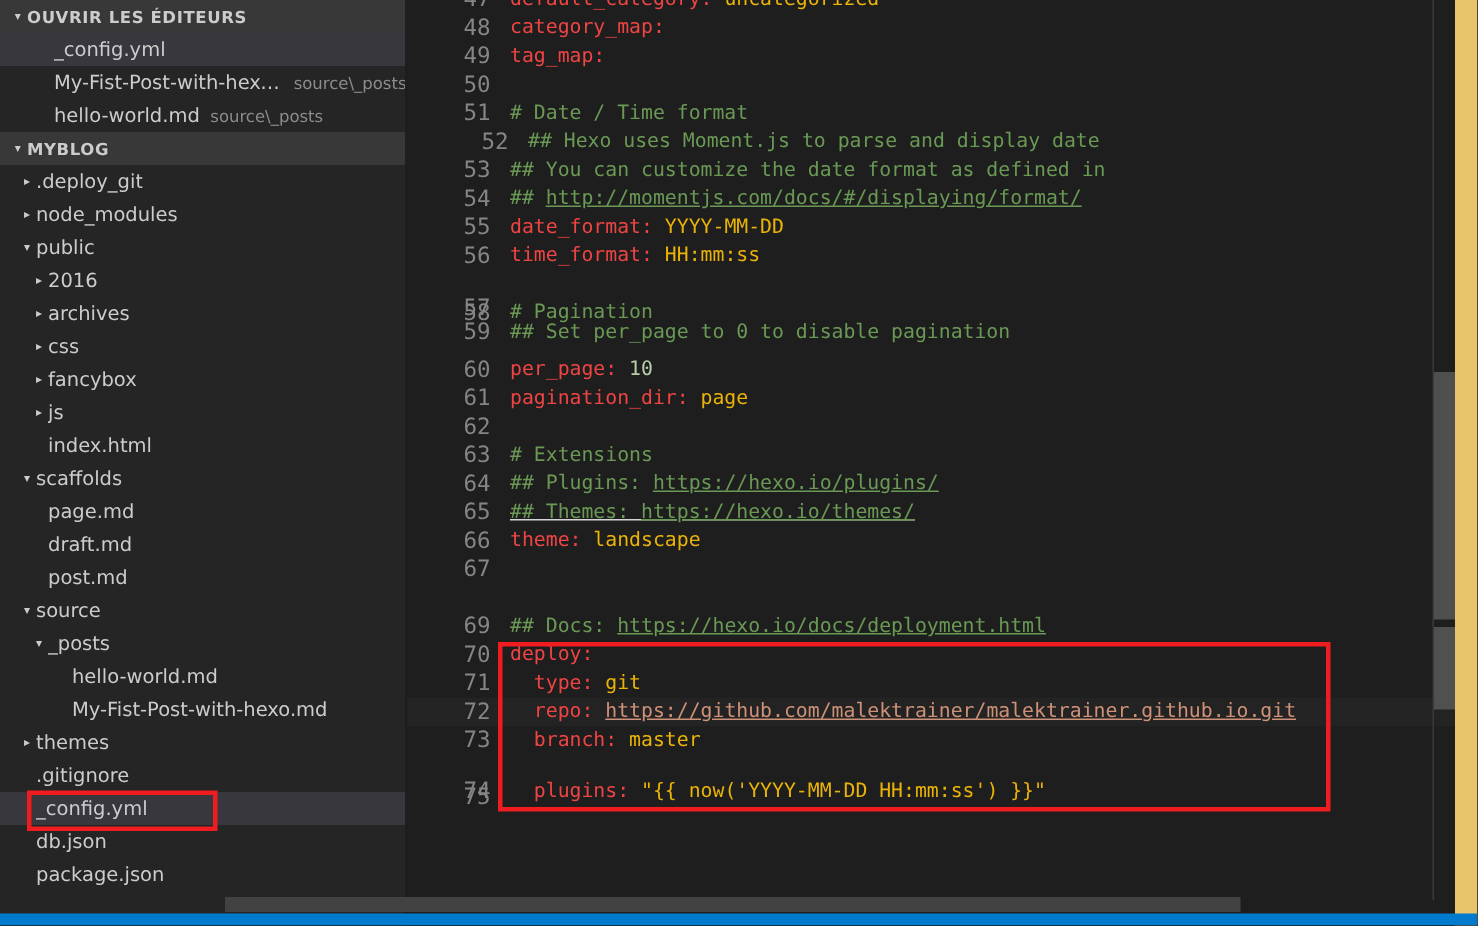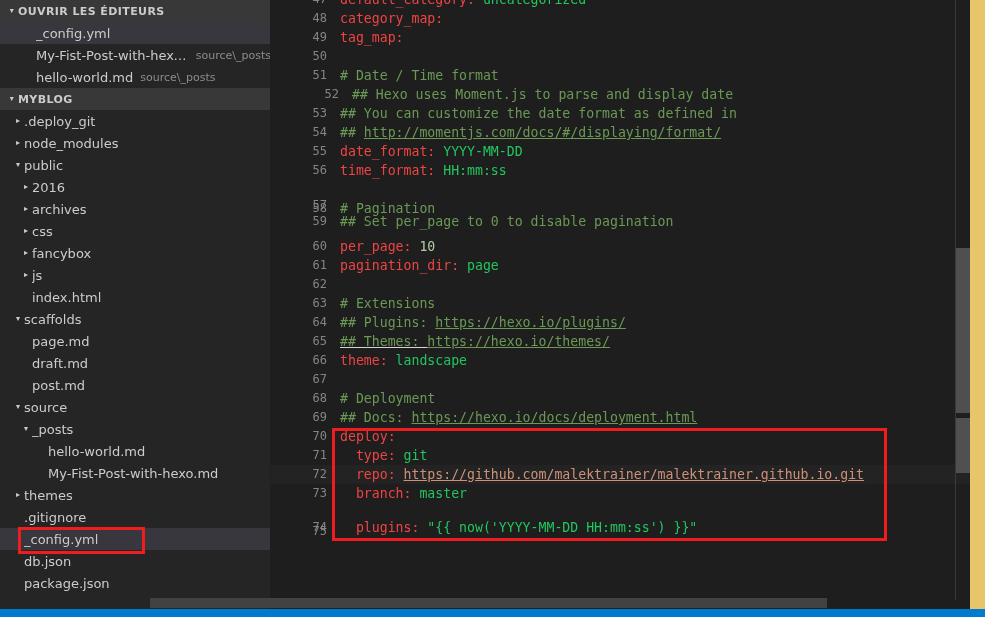--- a/index.html
+++ b/index.html
@@ -59,26 +59,26 @@
     position:relative; height:19px; line-height:19px;
     font-family:"DejaVu Sans Mono","Liberation Mono",monospace;
     font-size:13.2px; white-space:pre;
     color:#d4d4d4;
   }
   .line.cur { background:#232323; }
   .ln {
     position:absolute; left:0; top:0; width:56px;
     text-align:right; color:#858585;
     font-family:"DejaVu Sans Mono","Liberation Mono",monospace;
-    font-size:12px;
+    font-size:15px;
   }
   .code { display:block; padding-left:69px; }
 
   .k   { color:#ef4444; }  
-  .v   { color:#22c55e; }  
+  .v   { color:#eab308; }  
   .n   { color:#b5cea8; }  
   .c   { color:#6a9955; }  
   .lnk { color:#6a9955; text-decoration:underline; }
   .lnko{ color:#ce9178; text-decoration:underline; }
 
   
   .anno-box {
     position:absolute; border:3px solid #f01d20;
     pointer-events:none; z-index:40;
   }
@@ -257,21 +257,20 @@
         <div class="line" style="position: absolute; left: 0px; right: 0px; top: 199px;"><span class="ln">58</span><span class="code"><span class="c"># Pagination</span></span></div>
         <div class="line" style="position: absolute; left: 0px; right: 0px; top: 212px;"><span class="ln">59</span><span class="code"><span class="c">## Set per_page to 0 to disable pagination</span></span></div>
         <div class="line" style="position: absolute; left: 0px; right: 0px; top: 237px;"><span class="ln">60</span><span class="code"><span class="k">per_page:</span><span class="n"> 10</span></span></div>
         <div class="line" style="position: absolute; left: 0px; right: 0px; top: 256px;"><span class="ln">61</span><span class="code"><span class="k">pagination_dir:</span><span class="v"> page</span></span></div>
         <div class="line" style="position: absolute; left: 0px; right: 0px; top: 275px;"><span class="ln">62</span><span class="code"></span></div>
         <div class="line" style="position: absolute; left: 0px; right: 0px; top: 294px;"><span class="ln">63</span><span class="code"><span class="c"># Extensions</span></span></div>
         <div class="line" style="position: absolute; left: 0px; right: 0px; top: 313px;"><span class="ln">64</span><span class="code"><span class="c">## Plugins: </span><span class="lnk">https://hexo.io/plugins/</span></span></div>
         <div class="line" style="position: absolute; left: 0px; right: 0px; top: 332px; text-decoration: underline;"><span class="ln">65</span><span class="code"><span class="c">## Themes: </span><span class="lnk">https://hexo.io/themes/</span></span></div>
         <div class="line" style="position: absolute; left: 0px; right: 0px; top: 351px;"><span class="ln">66</span><span class="code"><span class="k">theme:</span><span class="v"> landscape</span></span></div>
         <div class="line" style="position: absolute; left: 0px; right: 0px; top: 370px;"><span class="ln">67</span><span class="code"></span></div>
-        <div class="line" style="position: absolute; left: 0px; right: 0px; top: 389px;"><span class="ln">68</span><span class="code"><span class="c"># Deployment</span></span></div>
         <div class="line" style="position: absolute; left: 0px; right: 0px; top: 408px;"><span class="ln">69</span><span class="code"><span class="c">## Docs: </span><span class="lnk">https://hexo.io/docs/deployment.html</span></span></div>
         <div class="line" style="position: absolute; left: 0px; right: 0px; top: 427px;"><span class="ln">70</span><span class="code"><span class="k">deploy:</span></span></div>
         <div class="line" style="position: absolute; left: 0px; right: 0px; top: 446px;"><span class="ln">71</span><span class="code"><span class="k">  type:</span><span class="v"> git</span></span></div>
         <div class="line cur" style="position: absolute; left: 0px; right: 0px; top: 465px;"><span class="ln">72</span><span class="code"><span class="k">  repo: </span><span class="lnko">https://github.com/malektrainer/malektrainer.github.io.git</span></span></div>
         <div class="line" style="position: absolute; left: 0px; right: 0px; top: 484px;"><span class="ln">73</span><span class="code"><span class="k">  branch:</span><span class="v"> master</span></span></div>
         <div class="line" style="position: absolute; left: 0px; right: 0px; top: 518px;"><span class="ln">74</span><span class="code"><span class="k">  plugins:</span><span class="v"> "{{ now('YYYY-MM-DD HH:mm:ss') }}"</span></span></div>
         <div class="line" style="position: absolute; left: 0px; right: 0px; top: 522px;"><span class="ln">75</span><span class="code"></span></div>
       </div>
 
     <div id="minimap-line"></div>

